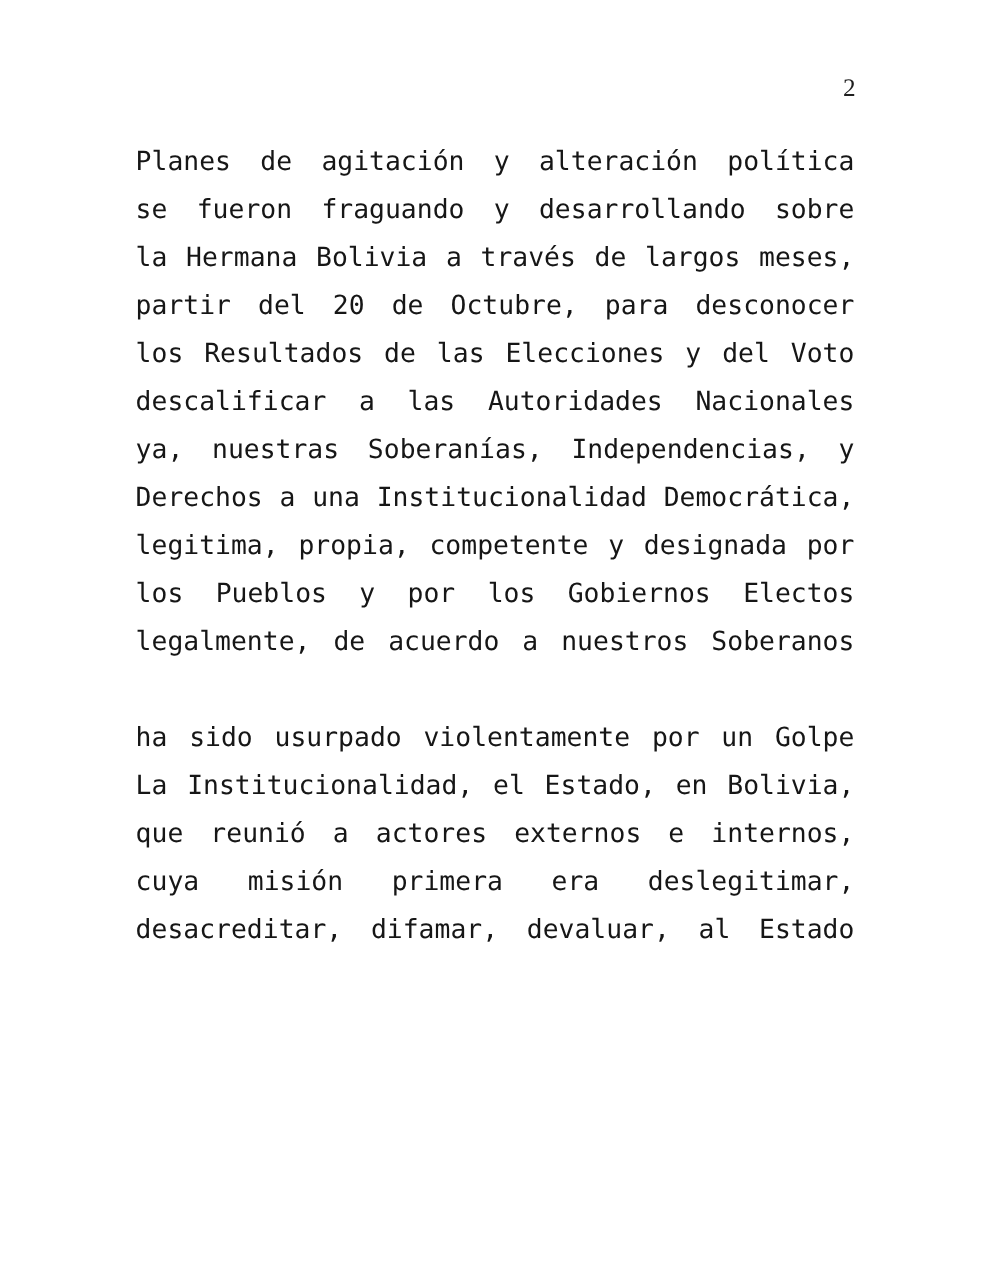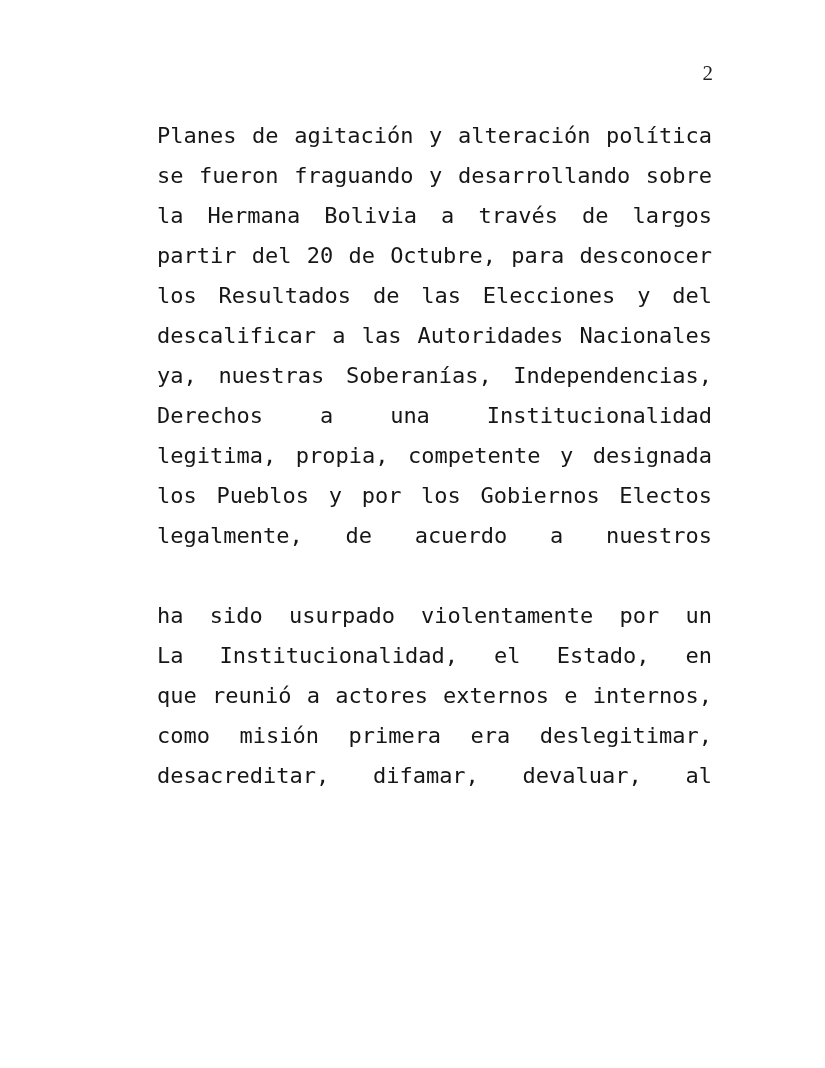--- a/index.html
+++ b/index.html
@@ -44,21 +44,20 @@
   }
   .paragraph + .paragraph {
     margin-top: 40px;
   }
   .text-line {
     height: 40px;
     text-align: justify;
     text-align-last: justify;
     white-space: normal;
     overflow: hidden;
-    margin-left: 44px;
   }
   .text-line.align-left {
     text-align-last: left;
   }
 </style>
 </head>
 <body>
 
 <div class="page">
 
@@ -70,25 +69,25 @@
       <div class="text-line">Planes de agitación y alteración política</div>
       <div class="text-line">se fueron fraguando y desarrollando sobre</div>
       <div class="text-line">la Hermana Bolivia a través de largos meses,</div>
       <div class="text-line">partir del 20 de Octubre, para desconocer</div>
       <div class="text-line">los Resultados de las Elecciones y del Voto</div>
       <div class="text-line">descalificar a las Autoridades Nacionales</div>
       <div class="text-line">ya, nuestras Soberanías, Independencias, y</div>
       <div class="text-line">Derechos a una Institucionalidad Democrática,</div>
       <div class="text-line">legitima, propia, competente y designada por</div>
       <div class="text-line">los Pueblos y por los Gobiernos Electos</div>
-      <div class="text-line">legalmente, de acuerdo a nuestros Boliviano</div>
+      <div class="text-line">legalmente, de acuerdo a nuestros Soberanos</div>
     </div>
 
     <div class="paragraph">
       <div class="text-line">ha sido usurpado violentamente por un Golpe</div>
       <div class="text-line">La Institucionalidad, el Estado, en Bolivia,</div>
       <div class="text-line">que reunió a actores externos e internos,</div>
-      <div class="text-line">como misión primera era deslegitimar,</div>
+      <div class="text-line">cuya misión primera era deslegitimar,</div>
       <div class="text-line">desacreditar, difamar, devaluar, al Estado</div>
     </div>
 
   </div>
 </div>
 
 </body></html>

